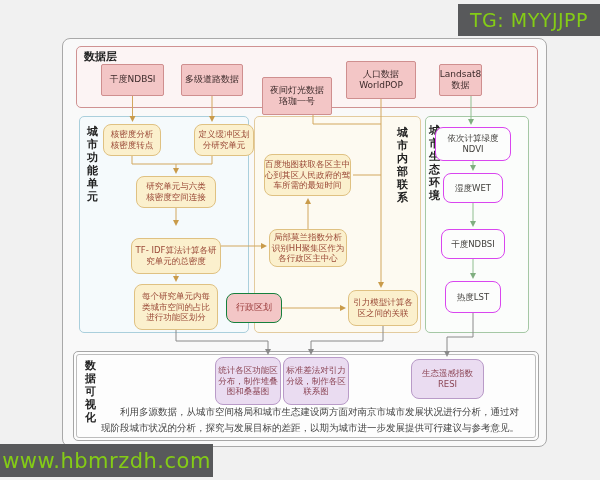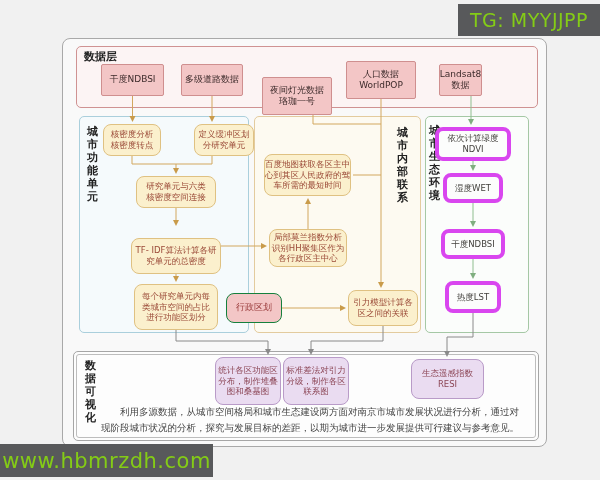--- a/index.html
+++ b/index.html
@@ -22,21 +22,21 @@
   .panel-viz-inner{position:absolute;left:2px;top:2px;right:2px;bottom:2px;border:1px solid #bdbdbd;border-radius:3px;}
   
   .sec-label{position:absolute;font-weight:bold;color:#222;font-size:11px;line-height:13px;z-index:6;}
   .v-label{width:12px;word-break:break-all;}
   
   .bx{position:absolute;box-sizing:border-box;display:flex;align-items:center;justify-content:center;
       text-align:center;white-space:pre-line;z-index:10;line-height:1.25;}
   .bx-pink{background:#f3c6c6;border:1px solid #cf8f8f;border-radius:2px;color:#3d2b2b;font-size:9px;}
   .bx-pink-r{background:#f3c6c6;border:1px solid #15803d;border-radius:8px;color:#9b3d3d;font-size:9px;}
   .bx-yellow{background:#fbf0cd;border:1px solid #dfc182;border-radius:8px;color:#9b4a38;font-size:8.5px;}
-  .bx-green{background:#fcfdfc;border:4px solid #d946ef;border-radius:8px;color:#43413d;font-size:8.5px;}
+  .bx-green{background:#fcfdfc;border:1px solid #d946ef;border-radius:8px;color:#43413d;font-size:8.5px;}
   .bx-purple{background:#eadcf1;border:1px solid #b99bc8;border-radius:8px;color:#8c4656;font-size:8.5px;}
   
   .summary{position:absolute;left:38px;top:365px;width:426px;font-size:9.5px;line-height:16px;
            color:#444;text-indent:2em;z-index:10;}
   .arrows{position:absolute;left:0;top:0;width:483px;height:407px;z-index:5;pointer-events:none;}
 </style>
 </head>
 <body>
 
 <div class="screen">

